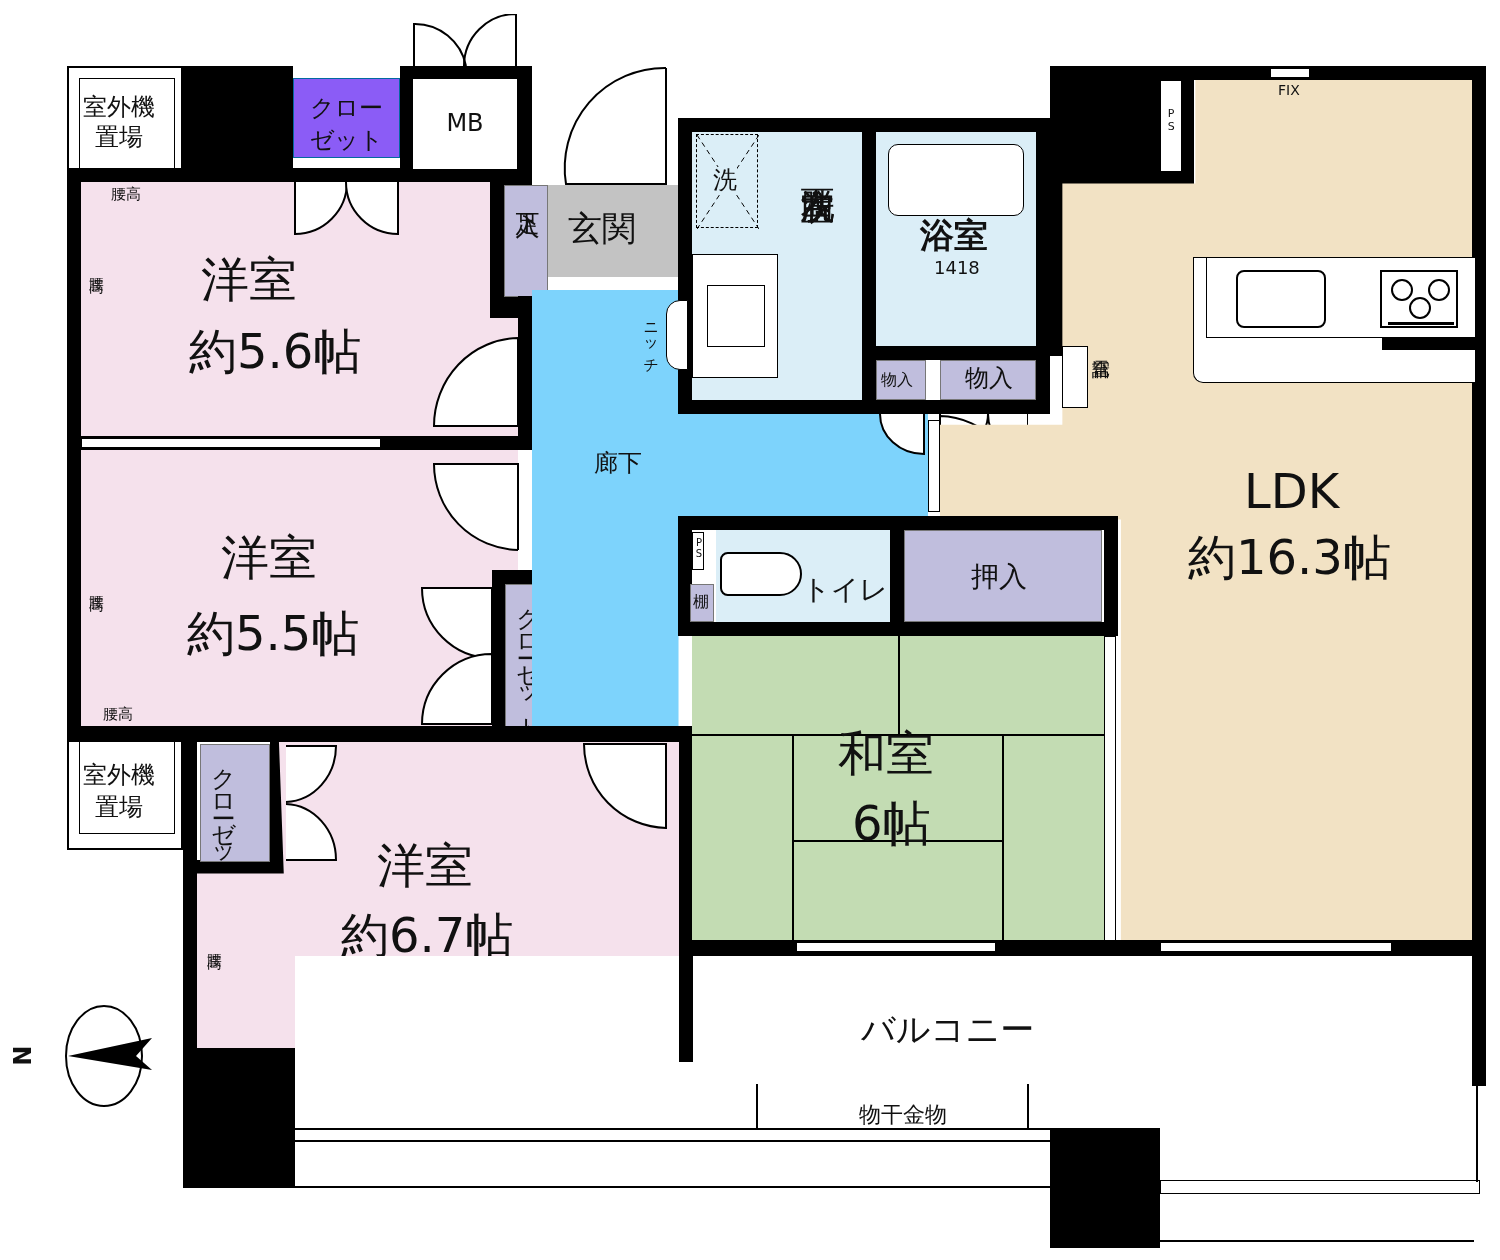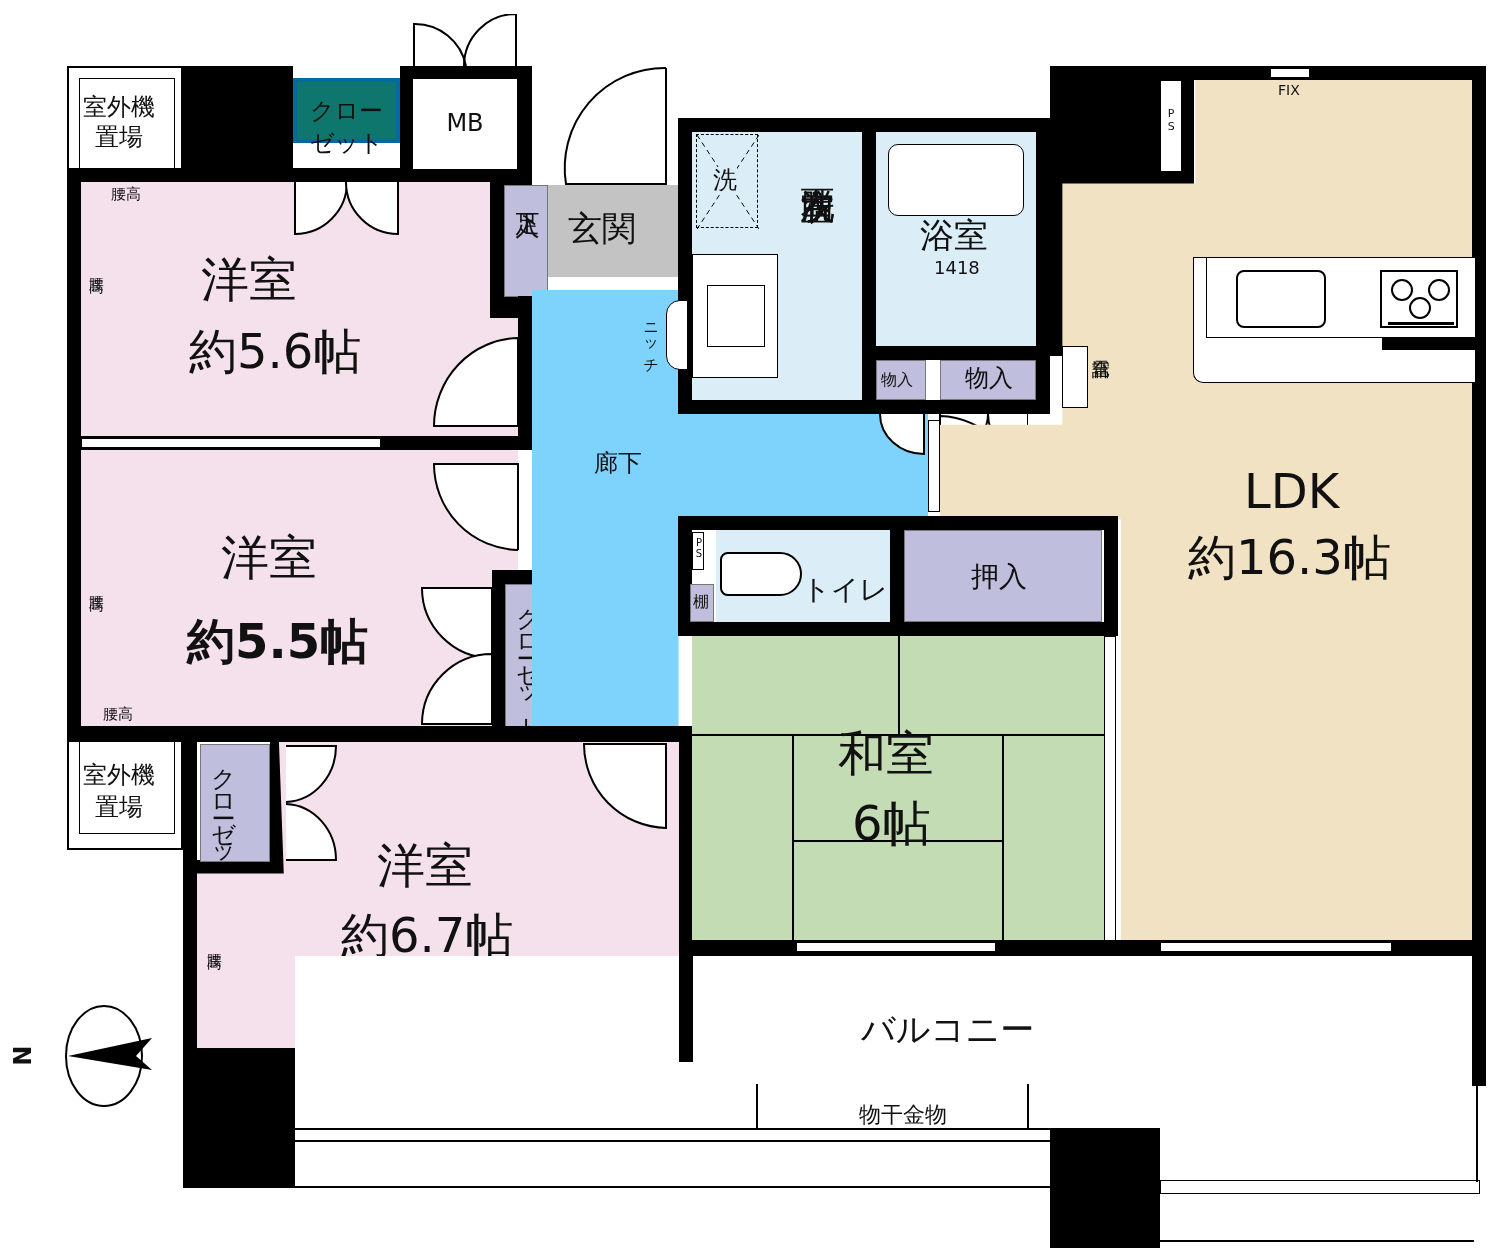--- a/index.html
+++ b/index.html
@@ -24,21 +24,21 @@
   <div class="lbl sm" style="left:14px;top:26px;">室外機</div>
   <div class="lbl sm" style="left:26px;top:56px;">置場</div>
 </div>
 
 <div class="wall" style="left:67px;top:168px;width:465px;height:14px;"></div>
 <div class="wall" style="left:183px;top:66px;width:110px;height:116px;"></div>
 <div class="wall" style="left:400px;top:66px;width:132px;height:12px;"></div>
 <div class="wall" style="left:400px;top:66px;width:12px;height:116px;"></div>
 <div class="wall" style="left:518px;top:66px;width:14px;height:116px;"></div>
 
-<div class="room" style="left:293px;top:78px;width:107px;height:65px;background:#0f766e;border:4px solid #0369a1;">
+<div class="room" style="left:293px;top:78px;width:107px;height:80px;background:#8b5cf6;border:1px solid #0369a1;">
   <div class="lbl sm" style="left:0;right:0;top:16px;">クロー</div>
   <div class="lbl sm" style="left:0;right:0;top:48px;">ゼット</div>
 </div>
 
 <div class="room" style="left:412px;top:78px;width:106px;height:92px;background:#fff;border:1.5px solid #000;">
   <div class="lbl sm" style="left:0;right:0;top:31px;">MB</div>
 </div>
 
 <div class="abs" style="left:412px;top:14px;width:106px;height:52px;">
   <svg width="106" height="52">
@@ -78,21 +78,21 @@
 <div class="room" style="left:504px;top:185px;width:44px;height:112px;background:#c0bedd;border:1px solid #777;">
   <div class="lbl sm vert" style="left:8px;top:8px;">下足入</div>
 </div>
 <div class="wall" style="left:518px;top:296px;width:14px;height:140px;"></div>
 
 <div class="wall" style="left:81px;top:436px;width:451px;height:14px;"></div>
 <div class="win" style="left:81px;top:438px;width:300px;height:10px;"></div>
 
 <div class="room" style="left:81px;top:450px;width:437px;height:276px;background:#f5e1ec;">
   <div class="lbl big" style="left:140px;top:80px;">洋室</div>
-  <div class="lbl big" style="left:106px;top:164px;font-weight:bold;">約5.5帖</div>
+  <div class="lbl big" style="left:106px;top:156px;">約5.5帖</div>
   <div class="lbl xs vert" style="left:6px;top:134px;">腰高</div>
   <div class="lbl xs" style="left:22px;top:256px;">腰高</div>
 </div>
 <div class="abs" style="left:432px;top:462px;width:88px;height:90px;">
   <svg width="88" height="90">
       <path d="M86 88 L86 2 L2 2 A86 86 0 0 0 86 88" fill="#fff" stroke="#000" stroke-width="2"></path>
     </svg>
 </div>
 
 <div class="wall" style="left:492px;top:570px;width:80px;height:170px;"></div>
@@ -164,21 +164,21 @@
   </div>
   <div class="abs" style="left:0;top:122px;width:86px;height:124px;background:#fff;border:1.5px solid #000;">
     <div class="abs" style="left:14px;top:30px;width:58px;height:62px;border:1.5px solid #000;"></div>
   </div>
   <div class="lbl mid vert" style="left:106px;top:30px;">洗面脱衣室</div>
 </div>
 <div class="abs" style="left:666px;top:300px;width:22px;height:70px;background:#fff;border:1.5px solid #000;border-radius:14px 0 0 14px;"></div>
 
 <div class="room" style="left:876px;top:132px;width:160px;height:214px;background:#dbeef7;">
   <div class="abs" style="left:12px;top:12px;width:136px;height:72px;background:#fff;border:1.5px solid #000;border-radius:10px;"></div>
-  <div class="lbl mid" style="left:44px;top:84px;">浴室</div>
+  <div class="lbl mid" style="left:44px;top:84px;font-weight:bold;">浴室</div>
   <div class="lbl xs" style="left:58px;top:126px;font-size:18px;">1418</div>
 </div>
 <div class="wall" style="left:862px;top:346px;width:188px;height:14px;"></div>
 <div class="room" style="left:876px;top:360px;width:50px;height:40px;background:#c0bedd;border:1px solid #777;">
   <div class="lbl xs" style="left:4px;top:10px;font-size:16px;">物入</div>
 </div>
 <div class="room" style="left:940px;top:360px;width:96px;height:40px;background:#c0bedd;border:1px solid #777;">
   <div class="lbl sm" style="left:24px;top:4px;">物入</div>
 </div>
 <div class="abs" style="left:878px;top:414px;width:150px;height:96px;">

